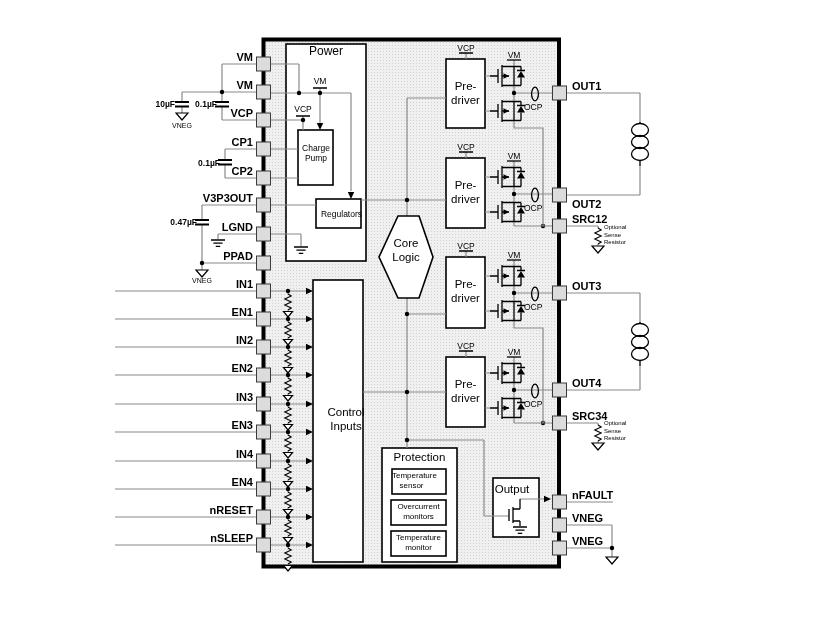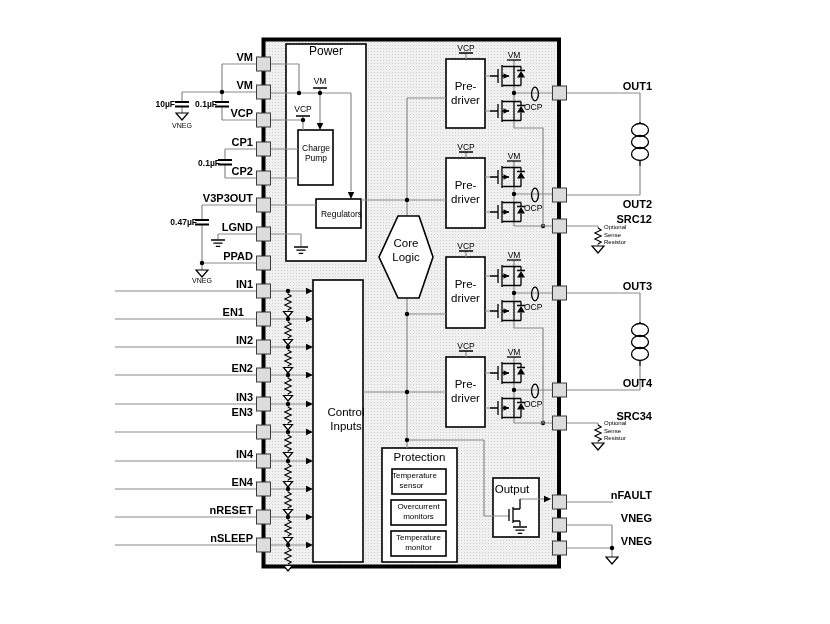--- a/index.html
+++ b/index.html
@@ -14,21 +14,21 @@
   .w{stroke:#8a8a8a;stroke-width:1.2;fill:none;}
   .k{stroke:#000;stroke-width:1.3;fill:none;}
   .ko{stroke:#000;stroke-width:1.2;fill:#fff;}
   .f{fill:#000;stroke:none;}
   .bx{fill:#fff;stroke:#000;stroke-width:1.6;}
   .pin{fill:#dcdcdc;stroke:#3a3a3a;stroke-width:1;}
   .icb{fill:none;stroke:#000;stroke-width:4;}
   
   .lbl{position:absolute;font-weight:bold;font-size:11px;line-height:13px;white-space:nowrap;}
   .pl{text-align:right;}
-  .pr{text-align:right;}
+  .pr{text-align:left;}
   .bl{position:absolute;font-size:11.5px;line-height:13.5px;text-align:center;}
   .sm{font-size:8.5px;line-height:10px;}
   .xs{font-size:8px;line-height:9.5px;}
   .cap{position:absolute;font-weight:bold;font-size:8.5px;line-height:10px;text-align:right;white-space:nowrap;}
   .vneg{position:absolute;font-size:7px;line-height:8px;text-align:center;}
   .sense{position:absolute;font-size:6px;line-height:7.5px;text-align:left;}
 </style>
 </head>
 <body>
 
@@ -275,25 +275,25 @@
 
   <div class="lbl pl" style="left:133px;top:51px;width:120px">VM</div>
   <div class="lbl pl" style="left:133px;top:79px;width:120px">VM</div>
   <div class="lbl pl" style="left:133px;top:107px;width:120px">VCP</div>
   <div class="lbl pl" style="left:133px;top:136px;width:120px">CP1</div>
   <div class="lbl pl" style="left:133px;top:165px;width:120px">CP2</div>
   <div class="lbl pl" style="left:133px;top:192px;width:120px">V3P3OUT</div>
   <div class="lbl pl" style="left:133px;top:221px;width:120px">LGND</div>
   <div class="lbl pl" style="left:133px;top:250px;width:120px">PPAD</div>
   <div class="lbl pl" style="left:133px;top:278px;width:120px">IN1</div>
-  <div class="lbl pl" style="left:124px;top:306px;width:120px">EN1</div>
+  <div class="lbl pl" style="left:133px;top:306px;width:120px">EN1</div>
   <div class="lbl pl" style="left:133px;top:334px;width:120px">IN2</div>
   <div class="lbl pl" style="left:133px;top:362px;width:120px">EN2</div>
   <div class="lbl pl" style="left:133px;top:391px;width:120px">IN3</div>
-  <div class="lbl pl" style="left:133px;top:406px;width:120px">EN3</div>
+  <div class="lbl pl" style="left:133px;top:419px;width:120px">EN3</div>
   <div class="lbl pl" style="left:133px;top:448px;width:120px">IN4</div>
   <div class="lbl pl" style="left:133px;top:476px;width:120px">EN4</div>
   <div class="lbl pl" style="left:133px;top:504px;width:120px">nRESET</div>
   <div class="lbl pl" style="left:133px;top:532px;width:120px">nSLEEP</div>
 
   <div class="lbl pr" style="left:572px;top:80px;width:80px">OUT1</div>
   <div class="lbl pr" style="left:572px;top:198px;width:80px">OUT2</div>
   <div class="lbl pr" style="left:572px;top:213px;width:80px">SRC12</div>
   <div class="lbl pr" style="left:572px;top:280px;width:80px">OUT3</div>
   <div class="lbl pr" style="left:572px;top:377px;width:80px">OUT4</div>

